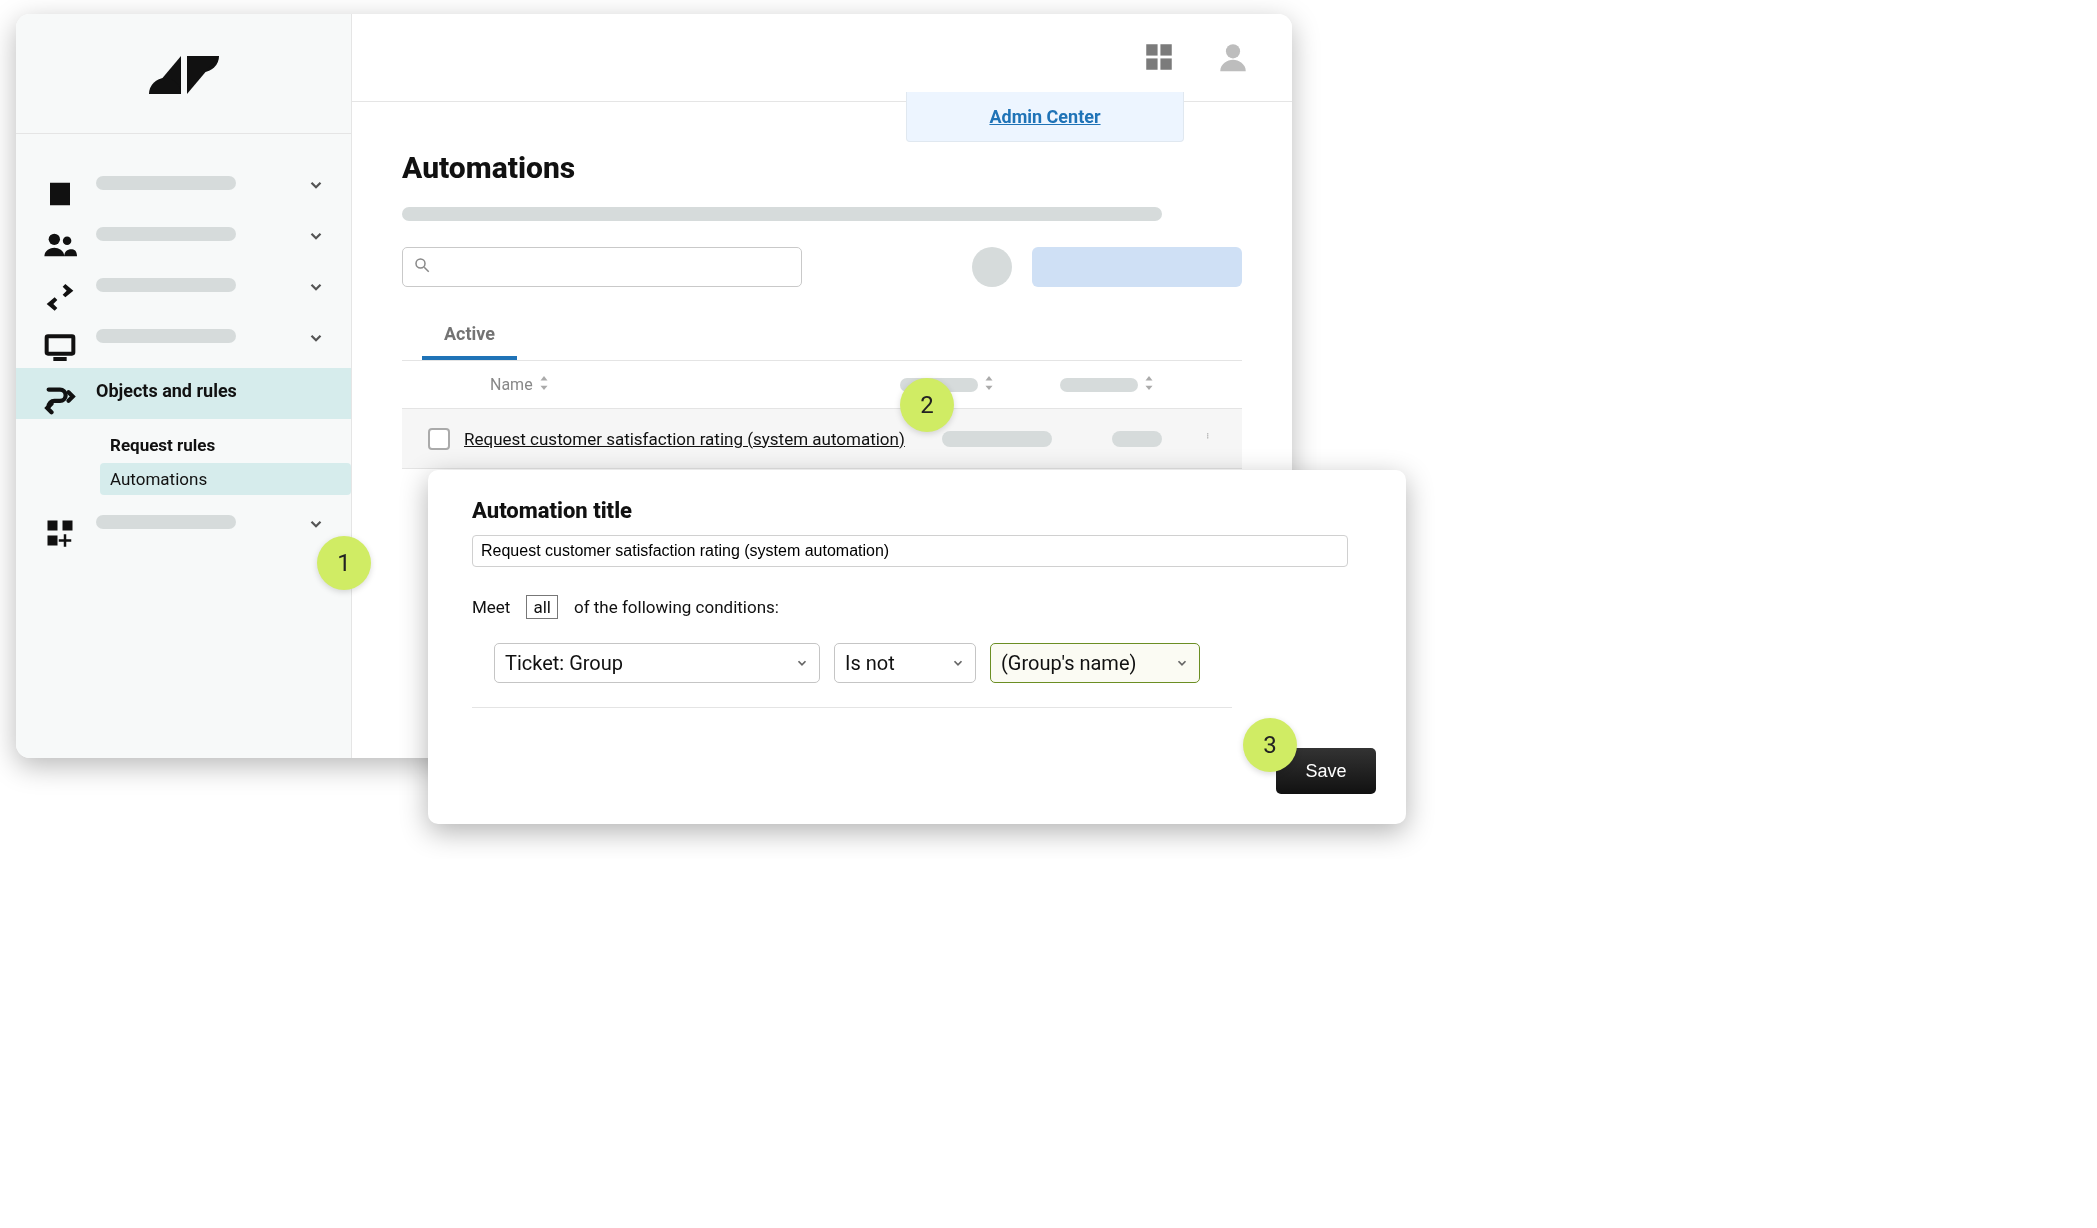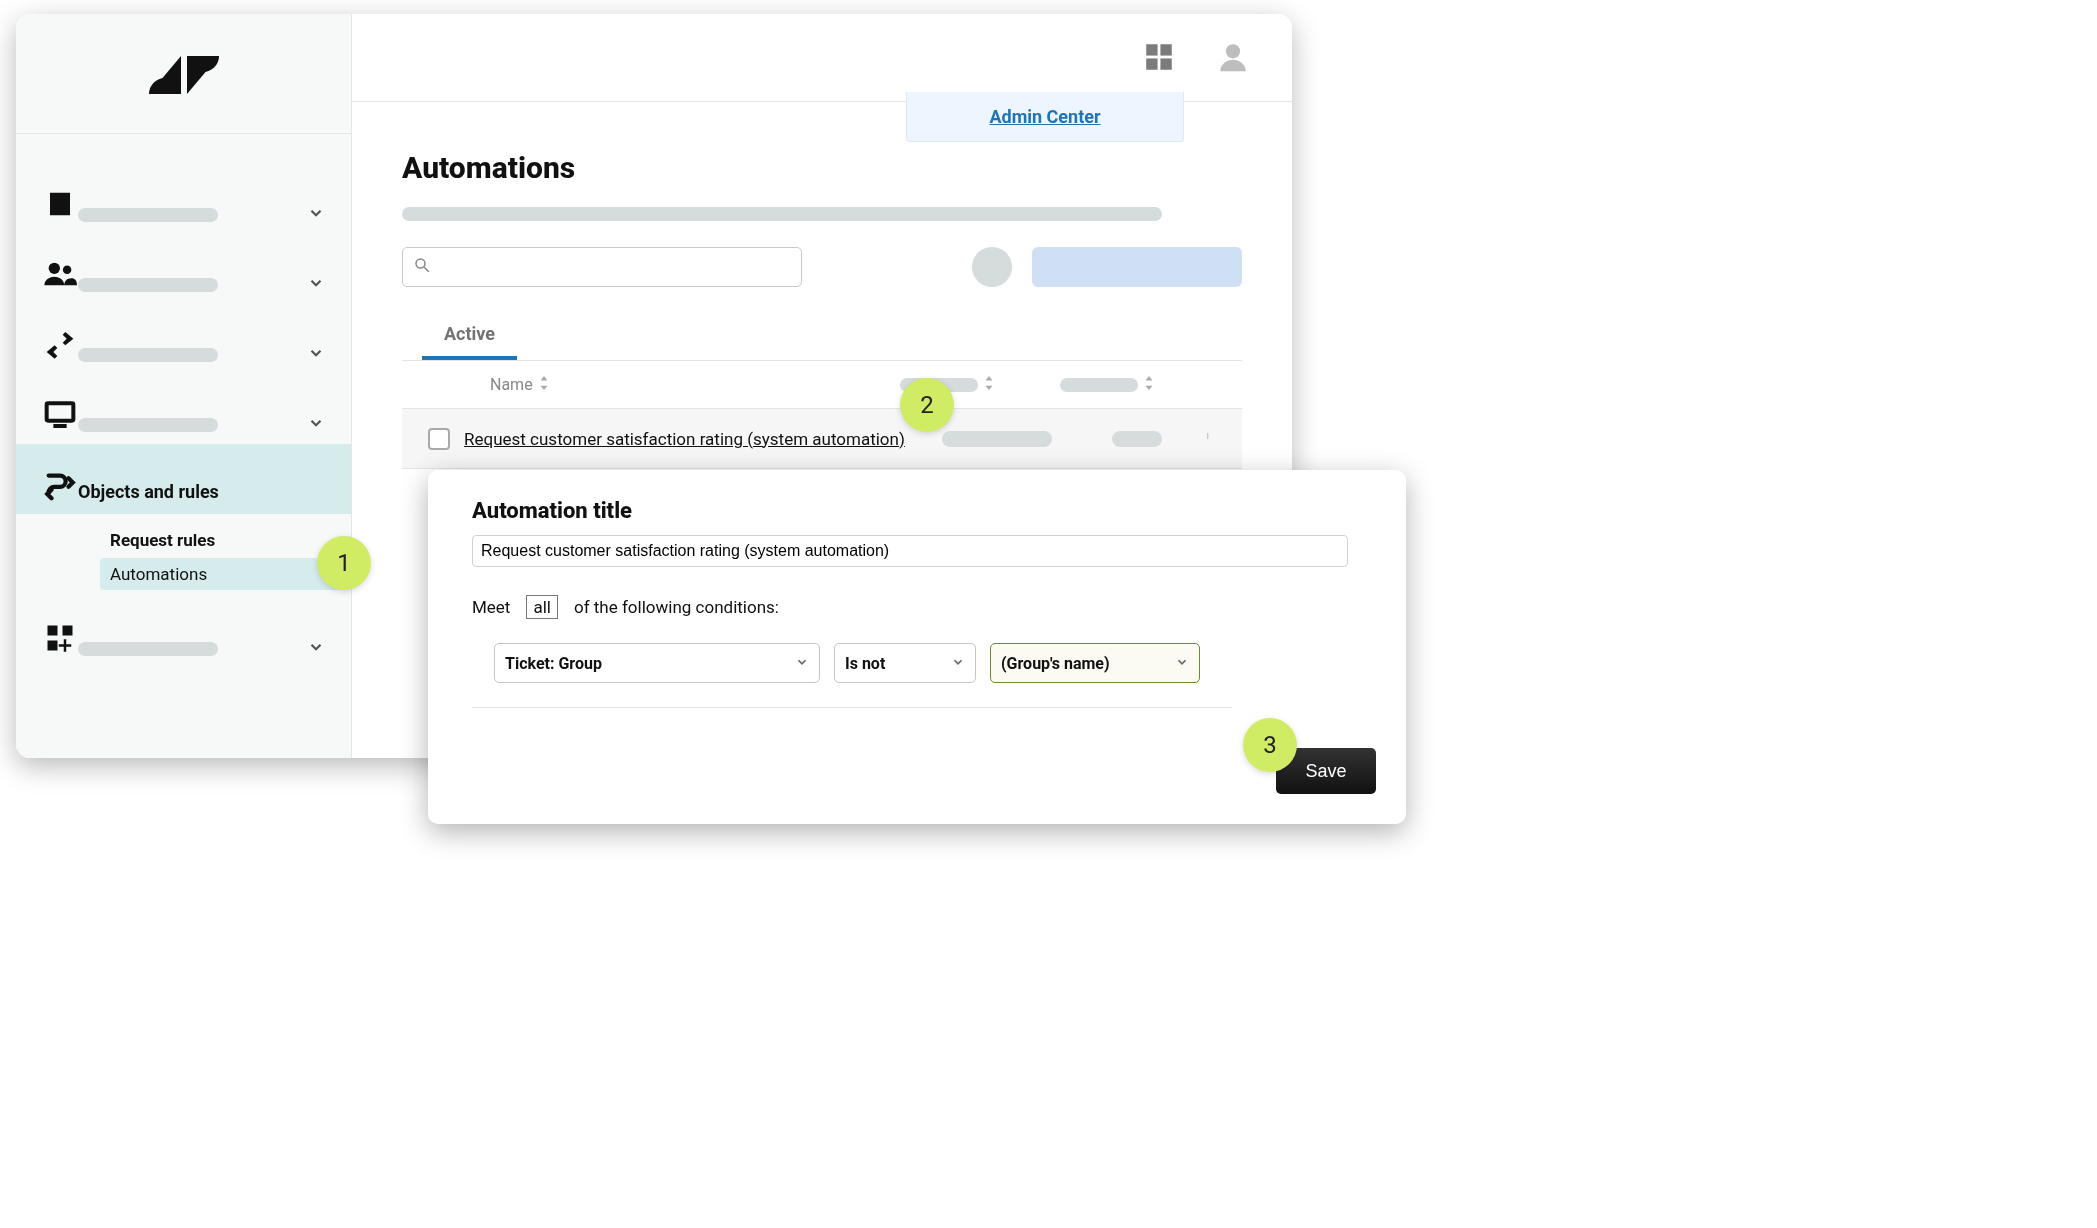--- a/index.html
+++ b/index.html
@@ -35,25 +35,26 @@
     align-items: center;
     justify-content: center;
     border-bottom: 1px solid #e5e5e5;
   }
   .logo-area svg { width: 70px; height: 52px; }
   .nav {
     padding-top: 30px;
   }
   .nav-item {
     display: flex;
-    align-items: flex-end;
+    align-items: flex-start;
     padding: 12px 26px;
+    gap: 18px;
     cursor: pointer;
     position: relative;
-    height: 70px;
+    height: 51px;
   }
   .nav-item .icon {
     width: 36px; height: 36px;
     display: flex; align-items: center; justify-content: center;
     color: #111;
   }
   .nav-item .placeholder-bar {
     height: 14px;
     border-radius: 7px;
     background: #d6dbdb;
@@ -298,25 +299,24 @@
     width: 760px;
   }
   .select {
     display: flex;
     align-items: center;
     justify-content: space-between;
     border: 1px solid #c5c5c5;
     border-radius: 5px;
     height: 40px;
     padding: 0 10px;
-    font-size: 16px;
+    font-size: 20px;
     color: #111;
     background: #fff;
     cursor: pointer;
-    font-weight: bold;
   }
   .select.sel1 { width: 326px; }
   .select.sel2 { width: 142px; }
   .select.sel3 { width: 210px; border-color: #6b8e23; background: #fbfbf3; }
   .select .caret { color: #888; }
   .save-btn {
     position: absolute;
     right: 30px;
     bottom: 30px;
     background: linear-gradient(#333,#111);

